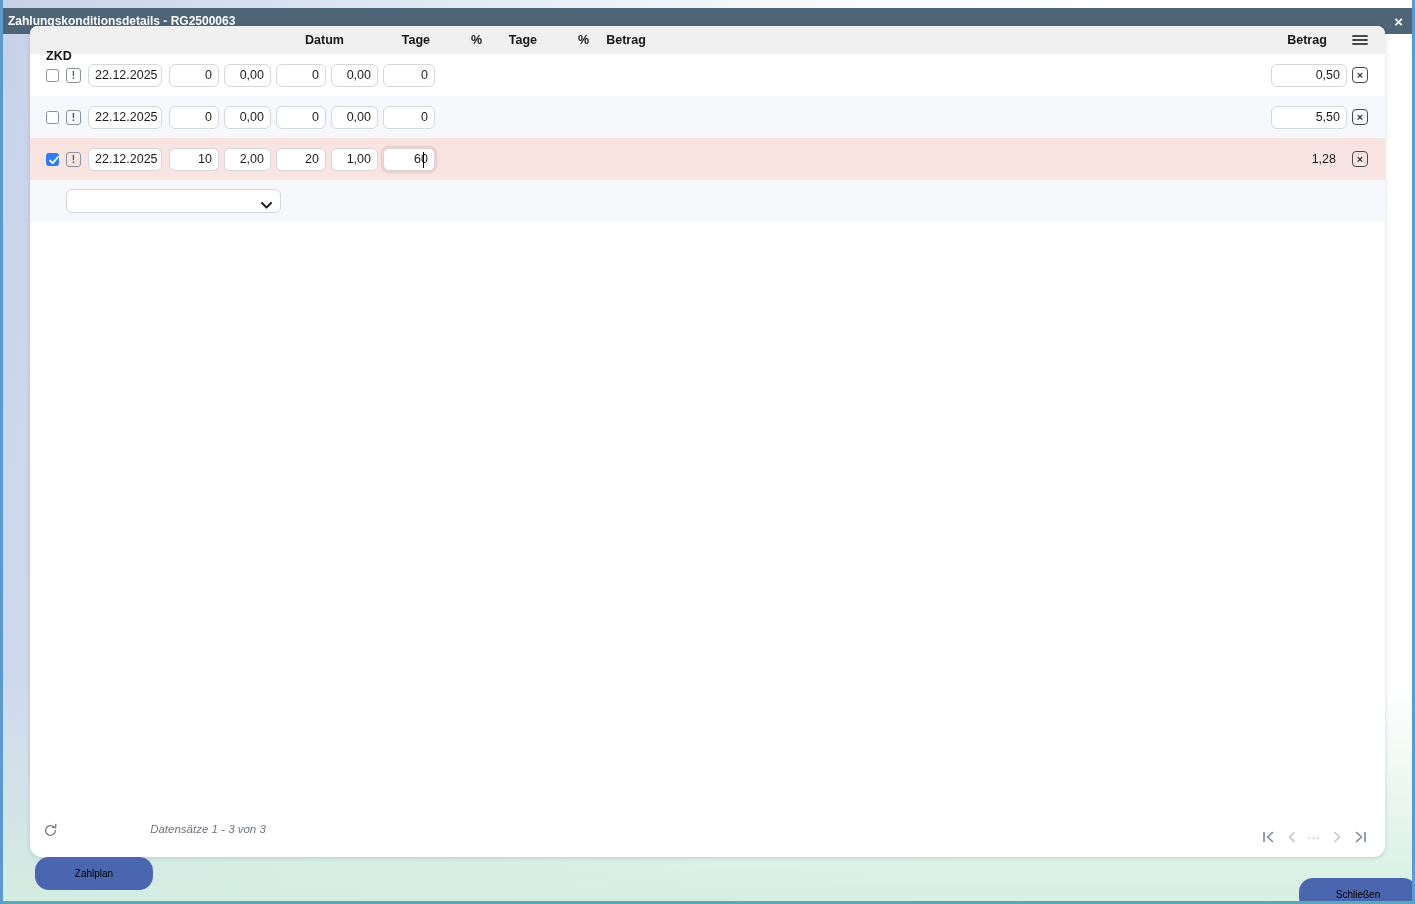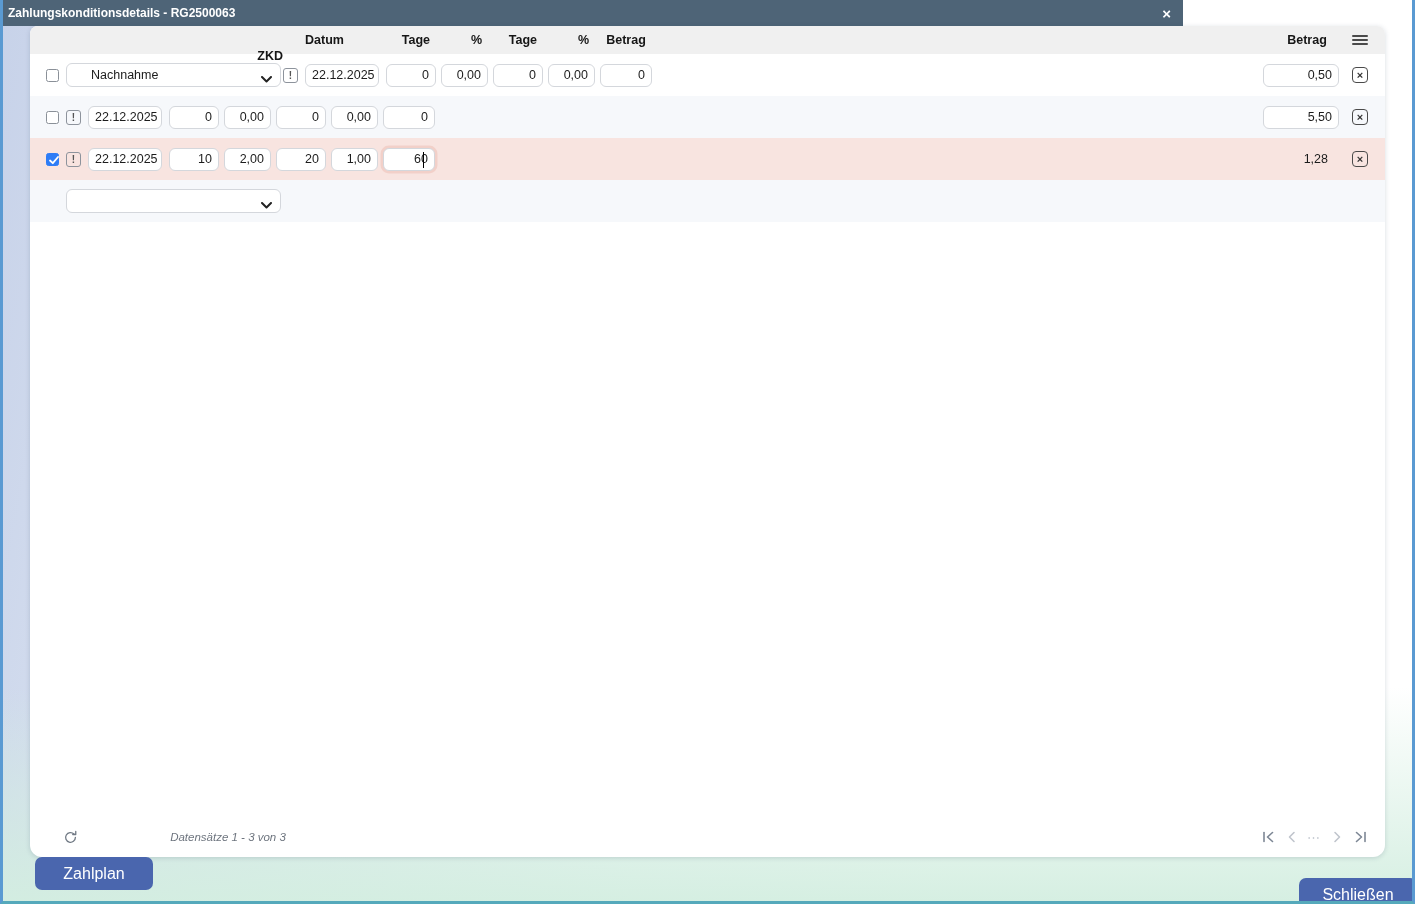--- a/index.html
+++ b/index.html
@@ -10,21 +10,21 @@
     background-image:
       linear-gradient(to top, rgba(211,238,224,0.95) 0%, rgba(211,238,224,0) 24%),
       linear-gradient(100deg, #c7d2e9 0%, #dde5f2 22%, #f6f9fd 50%, #ffffff 70%);
     border-left:3px solid #5a9ad2;
     border-right:3px solid #5a9ad2;
     border-bottom:3px solid #55a9bb;
   }
 
   
   .titlebar {
-    position:absolute; top:0; left:-3px; width:1183px; height:26px;
+    position:absolute; top:8px; left:-3px; width:1415px; height:26px;
     background:#4e6477; color:#ffffff;
     display:flex; align-items:center;
     padding:0 10px 0 8px;
     font-size:12px; font-weight:bold;
   }
   .titlebar .spacer { flex:1; }
   .close-btn {
     font-size:15px; font-weight:bold; cursor:pointer; line-height:1;
     padding:0 2px;
   }
@@ -50,25 +50,25 @@
   .row-selected { background:#f8e4e0; }
 
   .c-check { width:20px; display:flex; align-items:center; }
   .c-select { width:217px; }
   .c-alert { width:22px; display:flex; align-items:center; }
   .c-date { width:81px; }
   .c-num { width:50px; margin-right:5px; }
   .c-pct { width:47px; margin-right:5px; }
   .c-netto { width:52px; position:relative; }
   .c-fill { flex:1; }
-  .c-betrag { width:65px; margin-right:24px; text-align:right; }
+  .c-betrag { width:65px; margin-right:16px; text-align:right; }
   .c-del { width:16px; display:flex; align-items:center; }
 
   
-  .h-zkd { width:237px; text-align:right;margin-top:32px; }
+  .h-zkd { width:237px; text-align:left;margin-top:32px; }
   .h-alert { width:22px; }
   .h-date { width:81px; text-align:left; }
   .h-num { width:50px; margin-right:5px; text-align:right; padding-right:6px; }
   .h-pct { width:47px; margin-right:5px; text-align:right; padding-right:6px; }
   .h-netto { width:52px; text-align:center; }
   .h-betrag { width:76px; margin-right:6px; text-align:center; padding-right:2px; }
   .h-menu { width:16px; display:flex; flex-direction:column; gap:2.5px; cursor:pointer; }
   .h-menu i { display:block; height:1.5px; background:#4a4a4a; border-radius:1px; }
 
   
@@ -118,36 +118,36 @@
     width:16px; height:16px; border:1.4px solid #4a4a4a; border-radius:4px;
     background:transparent; color:#333; cursor:pointer;
     display:flex; align-items:center; justify-content:center;
     font-size:11px; font-weight:bold; line-height:1;
     font-family:"Liberation Sans", sans-serif;
   }
 
   
   .pfooter {
     position:absolute; left:0; right:0; bottom:6px; height:28px;
-    display:flex; align-items:center;margin-left:20px;
+    display:flex; 
   }
   .refresh { margin-left:13px; cursor:pointer; display:flex; }
   .records {
     margin-left:60px; font-style:italic; font-size:11.5px; color:#6e757f;
     width:180px; text-align:center;
   }
   .pager { margin-left:auto; margin-right:18px; display:flex; align-items:center; gap:9px; }
   .pg { cursor:pointer; display:flex; align-items:center; justify-content:center; width:14px; height:14px; }
   .pg-dots { color:#bcc2cb; font-size:13px; letter-spacing:1px; line-height:1; }
 
   
   .action-btn {
     position:absolute; top:857px; width:118px; height:33px;
-    background:#4a66ae; color:#ffffff; border:none; border-radius:7px;
-    font-family:"Liberation Sans", sans-serif; font-size:16px;
+    background:#4a66ae; color:#000000; border:none; border-radius:14px;
+    font-family:"Liberation Sans", sans-serif; font-size:10px;
     cursor:pointer;
   }
   .btn-left { left:32px; }
   .btn-right { left:1296px;margin-top:21px; }
 </style>
 </head>
 <body>
 
 <div class="titlebar">
   <span>Zahlungskonditionsdetails - RG2500063</span>
@@ -172,30 +172,20 @@
         <i></i>
         <i></i>
         <i></i>
       </div>
   </div>
 
   <div class="trow">
     <div class="c-check">
         <span class="checkbox"></span>
       </div>
-    <div class="c-select">
-      <div class="select">
-        <span class="sel-text">Nachnahme</span>
-        <span class="chev">
-          <svg width="11" height="7" viewBox="0 0 11 7">
-              <polyline points="1,1 5.5,5.5 10,1" fill="none" stroke="#222" stroke-width="2" stroke-linecap="round" stroke-linejoin="round"></polyline>
-            </svg>
-        </span>
-      </div>
-    </div>
     <div class="c-alert">
         <span class="alert-btn">!</span>
       </div>
     <div class="c-date"><input class="cell-input in-date" value="22.12.2025" style=""></div>
     <div class="c-num"><input class="cell-input in-num" value="0" style=""></div>
     <div class="c-pct"><input class="cell-input in-num" value="0,00" style=""></div>
     <div class="c-num"><input class="cell-input in-num" value="0" style=""></div>
     <div class="c-pct"><input class="cell-input in-num" value="0,00" style=""></div>
     <div class="c-netto"><input class="cell-input in-num" value="0" style=""></div>
     <div class="c-fill"></div>

